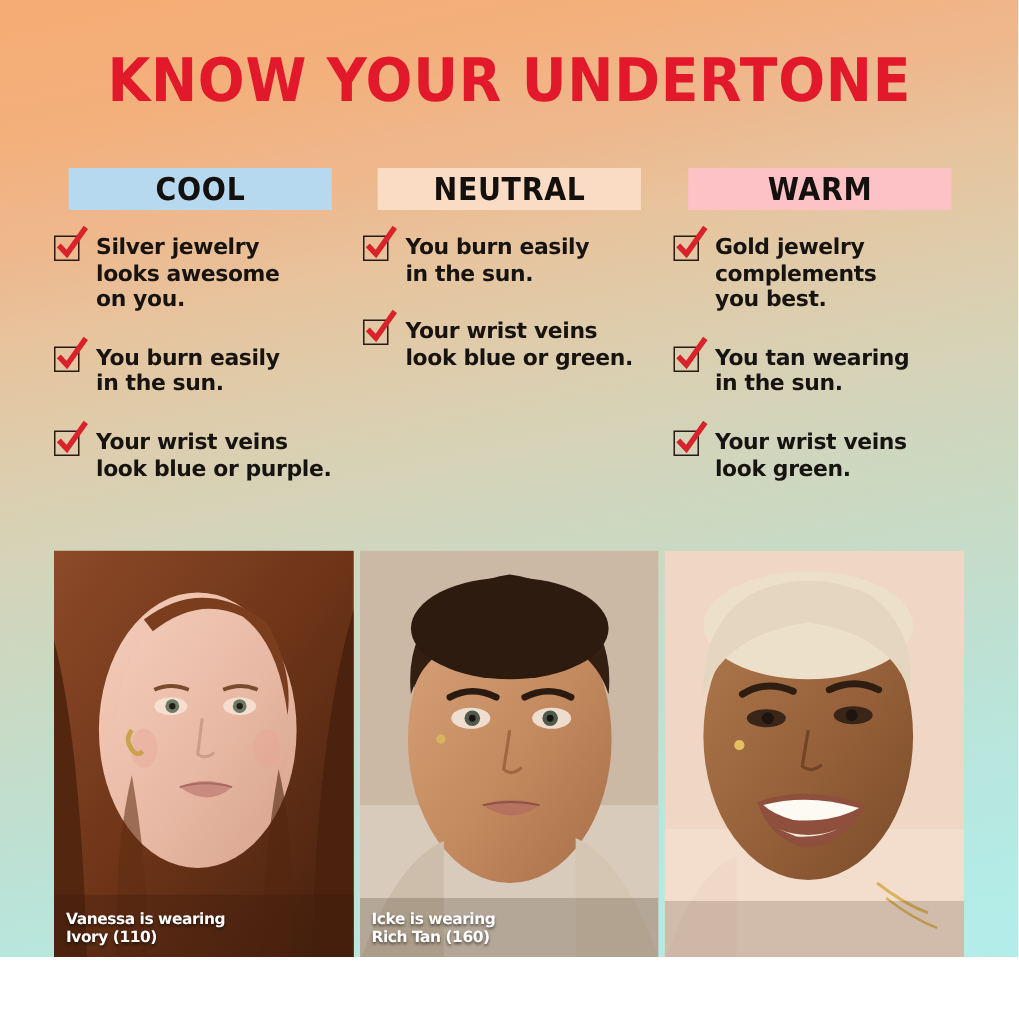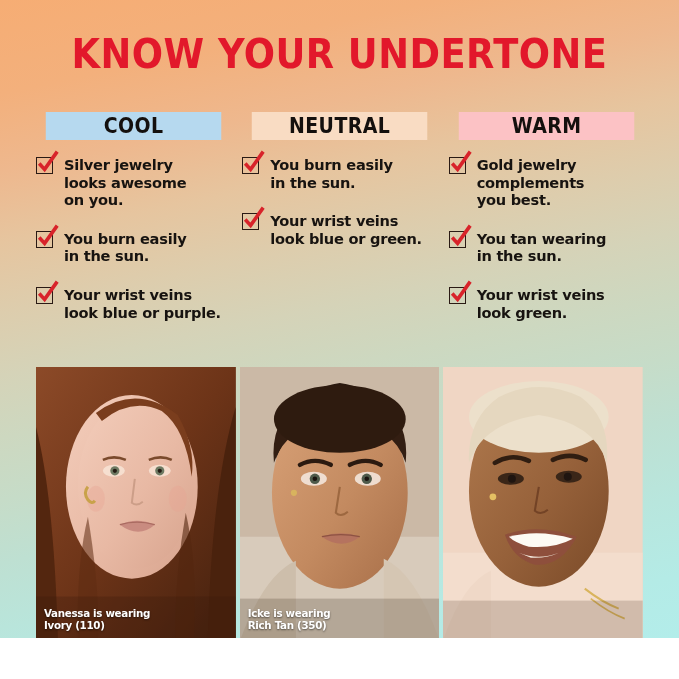--- a/index.html
+++ b/index.html
@@ -342,21 +342,21 @@
         <path d="M110 98 Q126 90 141 98" stroke="#2b1a10" stroke-width="4.4" fill="none" stroke-linecap="round"></path>
         <path d="M100 120 L96 146 Q101 151 108 145" stroke="#9d6840" stroke-width="2.1" fill="none"></path>
         <path d="M82 170 Q101 163 120 170 Q102 184 82 170 Z" fill="#b5735f"></path>
         <path d="M82 170 Q101 166 120 170" stroke="#8d5242" stroke-width="1.3" fill="none"></path>
         <circle cx="54" cy="126" r="3.1" fill="#d8b35e"></circle>
         <path d="M0 274 Q24 208 56 194 L56 274 Z" fill="#cdbeab"></path>
         <path d="M200 274 Q176 206 144 192 L144 274 Z" fill="#d5c6b3"></path>
         <rect x="0" y="232" width="200" height="42" fill="#2a1a0c" opacity="0.2"></rect>
       </svg>
       <div class="caption">Icke is wearing
-Rich Tan (350)</div>
+Rich Tan (160)</div>
     </div>
 
     <div class="photo">
       <svg class="photo-art" viewBox="0 0 200 274" preserveAspectRatio="xMidYMid slice">
         <defs>
           <linearGradient id="skin3" x1="0" y1="0" x2="1" y2="1">
             <stop offset="0" stop-color="#b07a4e"></stop>
             <stop offset="0.55" stop-color="#96613a"></stop>
             <stop offset="1" stop-color="#7a4a28"></stop>
           </linearGradient>

